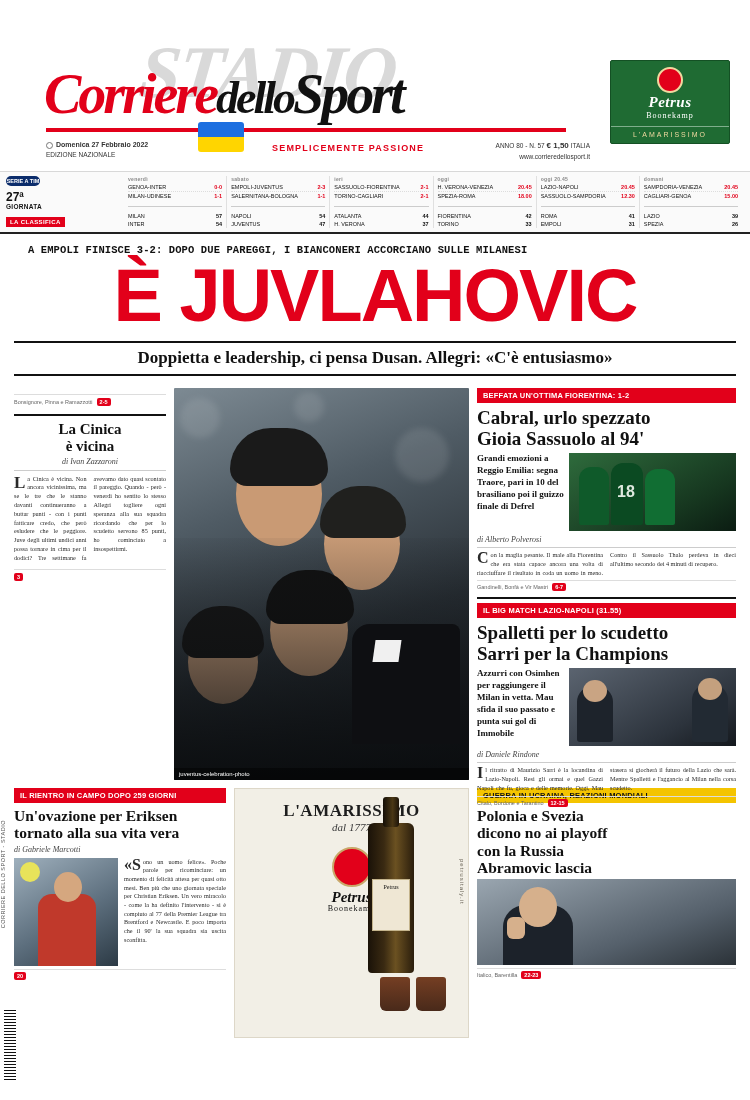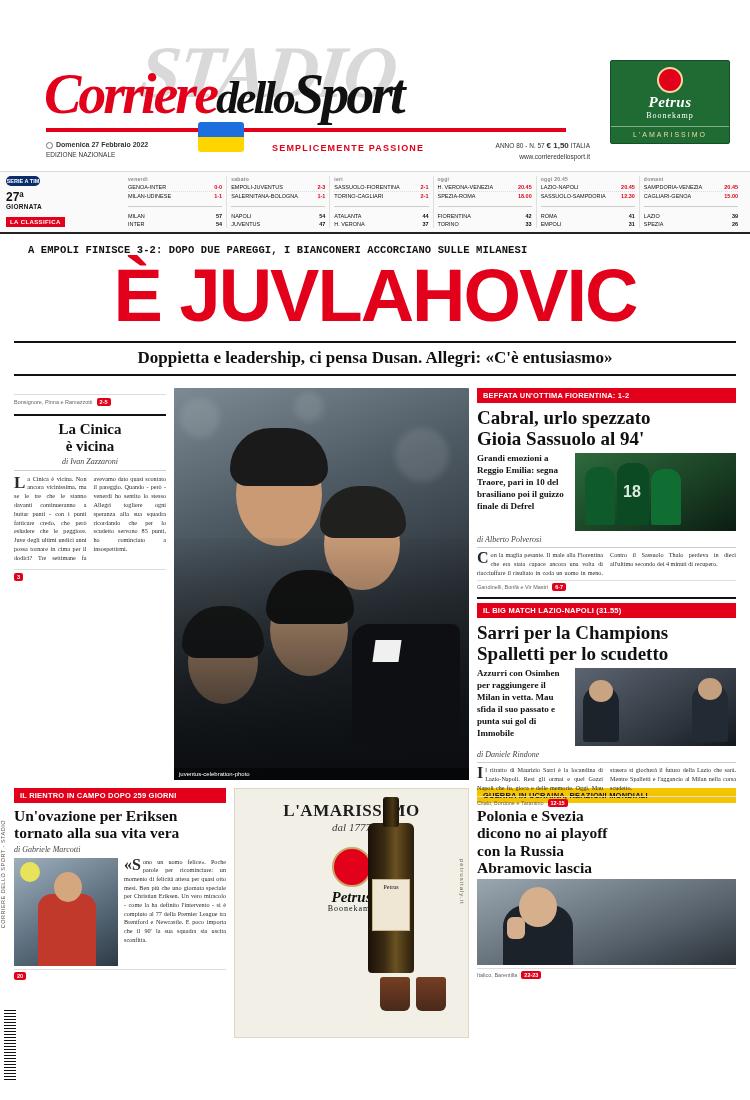--- a/index.html
+++ b/index.html
@@ -182,21 +182,21 @@
 
   .band {
     background:#e2001a; color:#fff; font-family:"Liberation Sans",sans-serif;
     font-size:7.5px; font-weight:bold; letter-spacing:.2px; padding:3px 6px;
   }
   .band.yellow { background:#f4c400; color:#111; }
   .r-title {
     font-family:"Liberation Serif",serif; font-size:19px; font-weight:bold;
     line-height:1.08; margin:5px 0 4px;
   }
-  .r-flex { display:flex; gap:6px; }
+  .r-flex { display:flex; }
   .r-lead {
     font-family:"Liberation Serif",serif; font-size:9px; font-weight:bold; line-height:1.33; width:92px;
   }
   .r-photo { flex:1; height:78px; background:linear-gradient(150deg,#2e6b3c,#16361f 70%,#0b1c12); position:relative; overflow:hidden;}
   .r-author {
     font-family:"Liberation Serif",serif; font-style:italic; font-size:8px; color:#444;
     margin:4px 0 3px;
   }
   .r-body {
     column-count:2; column-gap:7px; font-family:"Liberation Serif",serif;
@@ -509,22 +509,22 @@
       <div class="r-author">di Alberto Polverosi</div>
       <div class="r-body">Con la maglia pesante. Il male alla Fiorentina che era stata capace ancora una volta di riacciuffare il risultato in coda un uomo in meno. Contro il Sassuolo Thalo perdeva in dieci all'ultimo secondo dei 4 minuti di recupero.</div>
       <div class="r-credit">
         <span>Gandinelli, Bonfà e Vir Mastri</span>
         <span class="pg">6-7</span>
       </div>
 
       <div class="hr-thick"></div>
       <div class="band">IL BIG MATCH LAZIO-NAPOLI (31.55)</div>
       <div class="r-title">
+        <div>Spalletti per lo scudetto</div>
         <div>Sarri per la Champions</div>
-        <div>Spalletti per lo scudetto</div>
       </div>
       <div class="r-flex">
         <div class="r-lead">Azzurri con Osimhen per raggiungere il Milan in vetta. Mau sfida il suo passato e punta sui gol di Immobile</div>
         <div class="r-photo" style="background:linear-gradient(150deg,#5b6470,#2c333c 70%,#14181d);">
           <div style="position:absolute;left:8px;top:18px;width:36px;height:56px;background:#1d232b;border-radius:16px 16px 3px 3px;"></div>
           <div style="position:absolute;left:14px;top:12px;width:24px;height:22px;background:#c9a483;border-radius:50%;"></div>
           <div style="position:absolute;right:8px;top:16px;width:36px;height:58px;background:#222a33;border-radius:16px 16px 3px 3px;"></div>
           <div style="position:absolute;right:14px;top:10px;width:24px;height:22px;background:#c4a07e;border-radius:50%;"></div>
         </div>
       </div>

